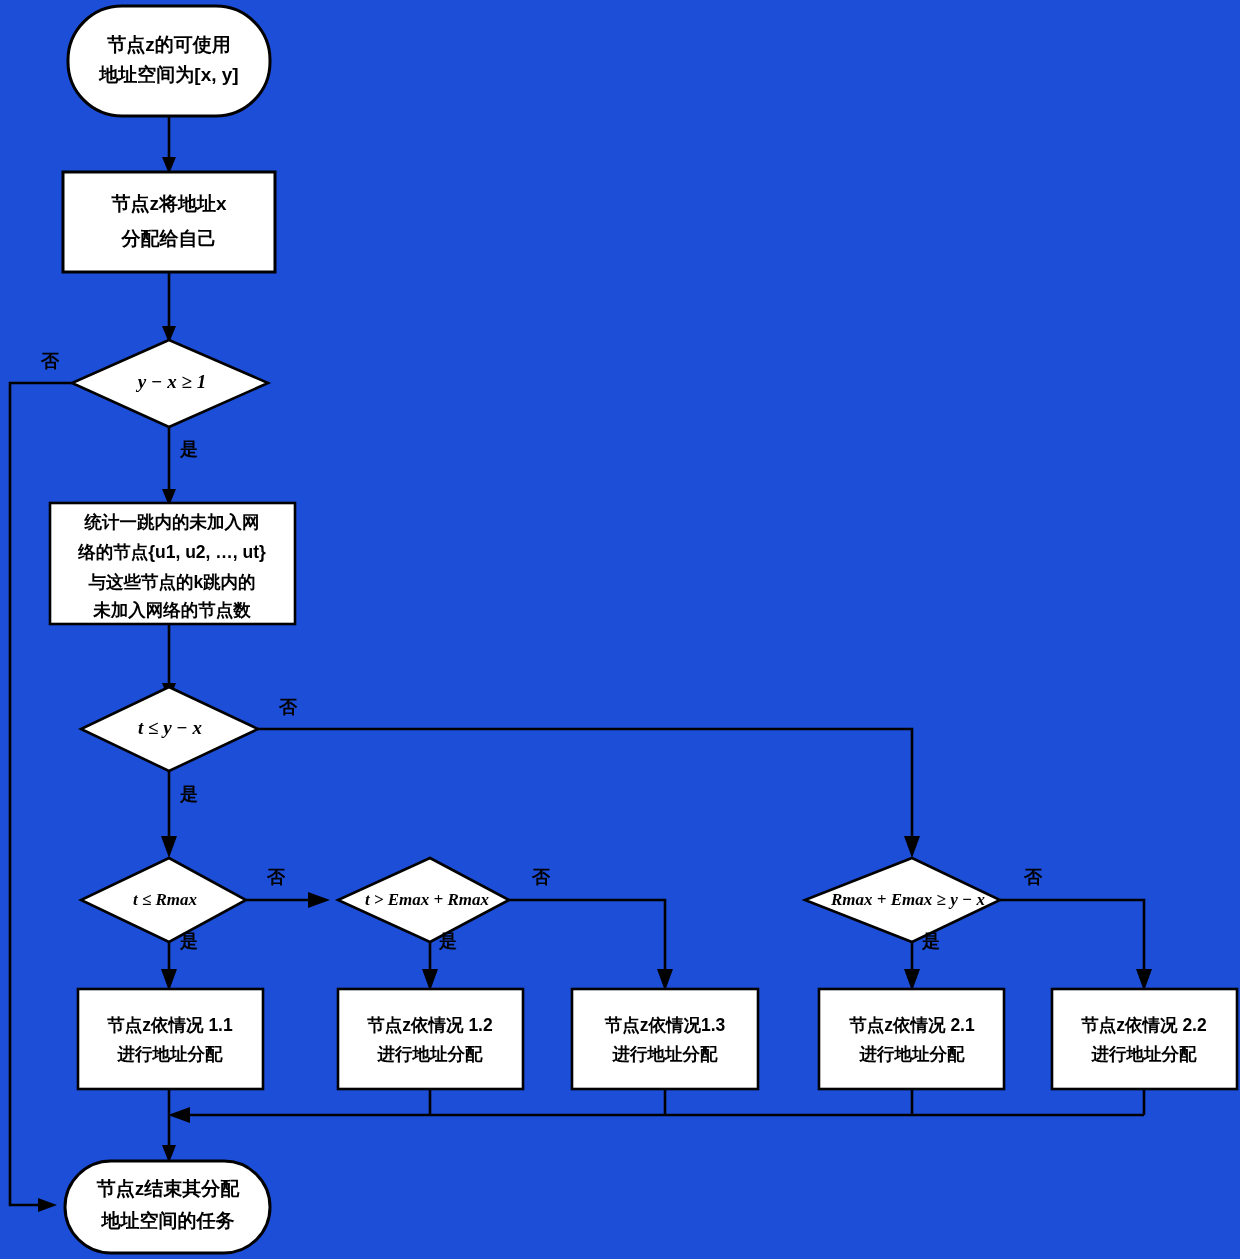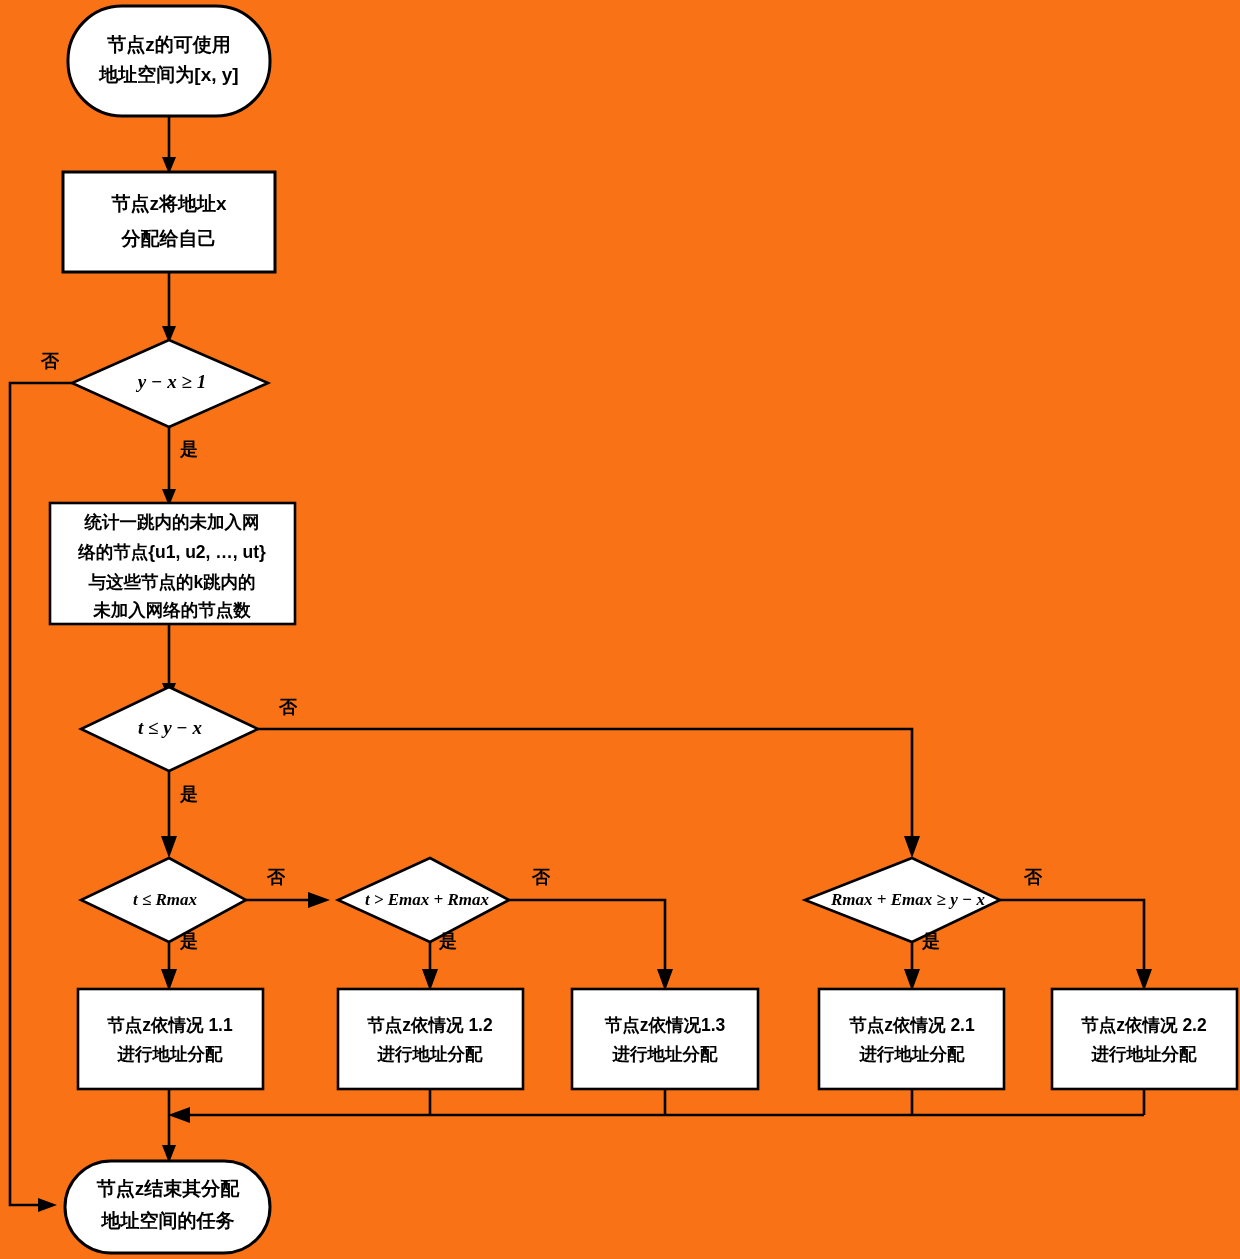--- a/index.html
+++ b/index.html
@@ -10,21 +10,21 @@
   body {
     width: 1240px;
     height: 1259px;
     font-family: "Liberation Sans", sans-serif;
     overflow: hidden;
   }
   #flowchart-root {
     position: relative;
     width: 1240px;
     height: 1259px;
-    background: #f97316;
+    background: #1d4ed8;
   }
   svg#flow-svg {
     display: block;
     width: 1240px;
     height: 1259px;
   }
   .node-shape {
     fill: #ffffff;
     stroke: #000000;
     stroke-width: 3;

